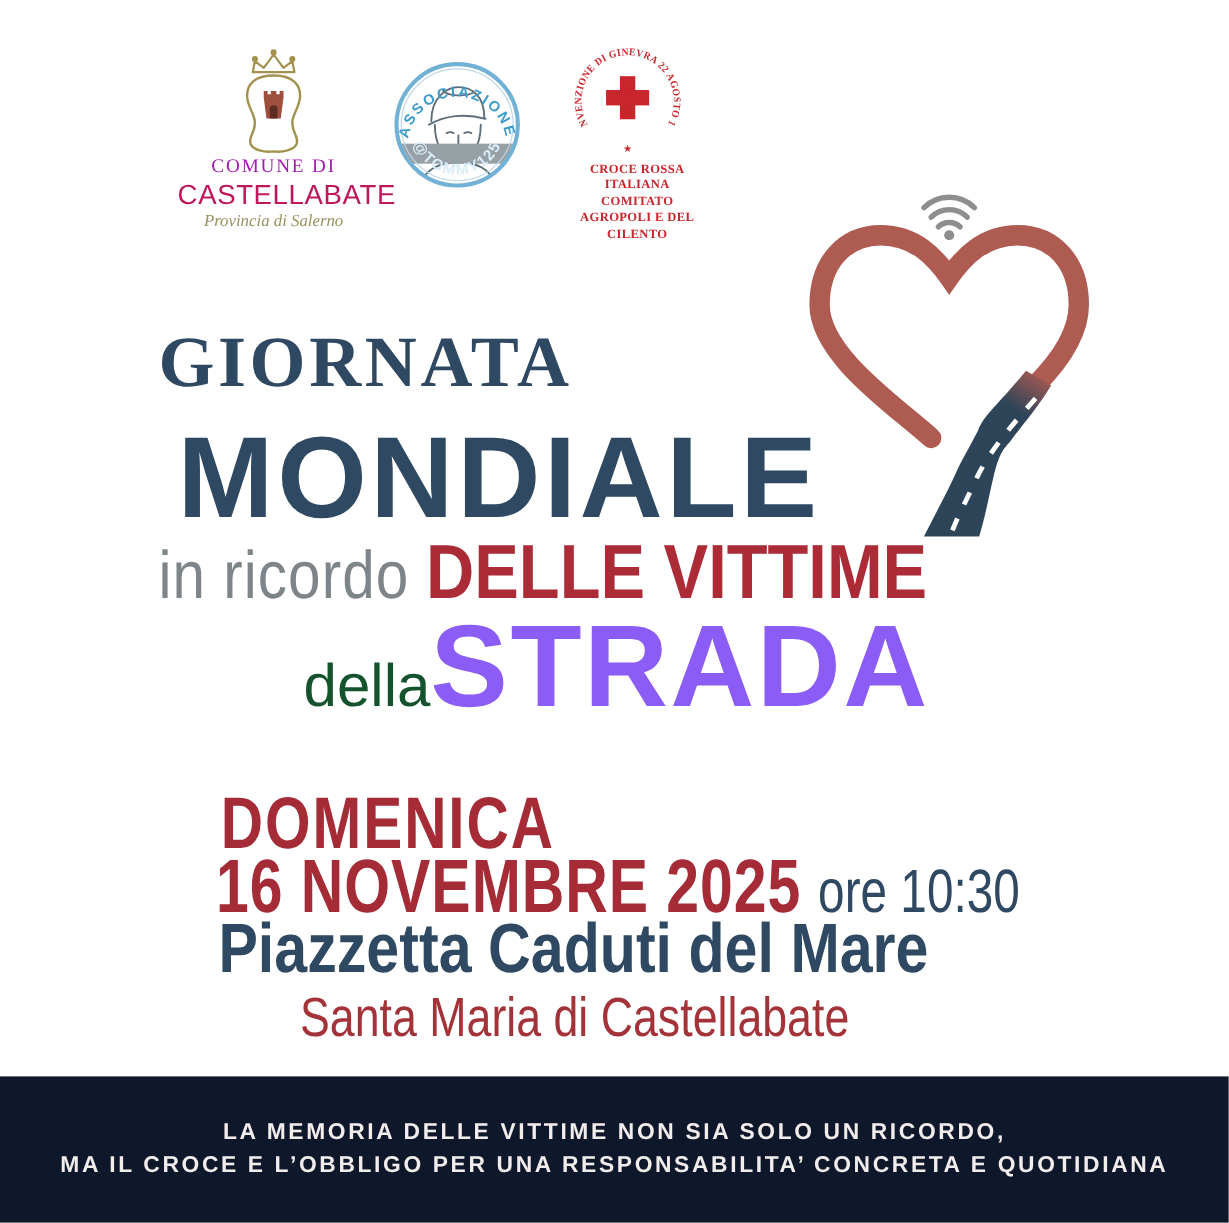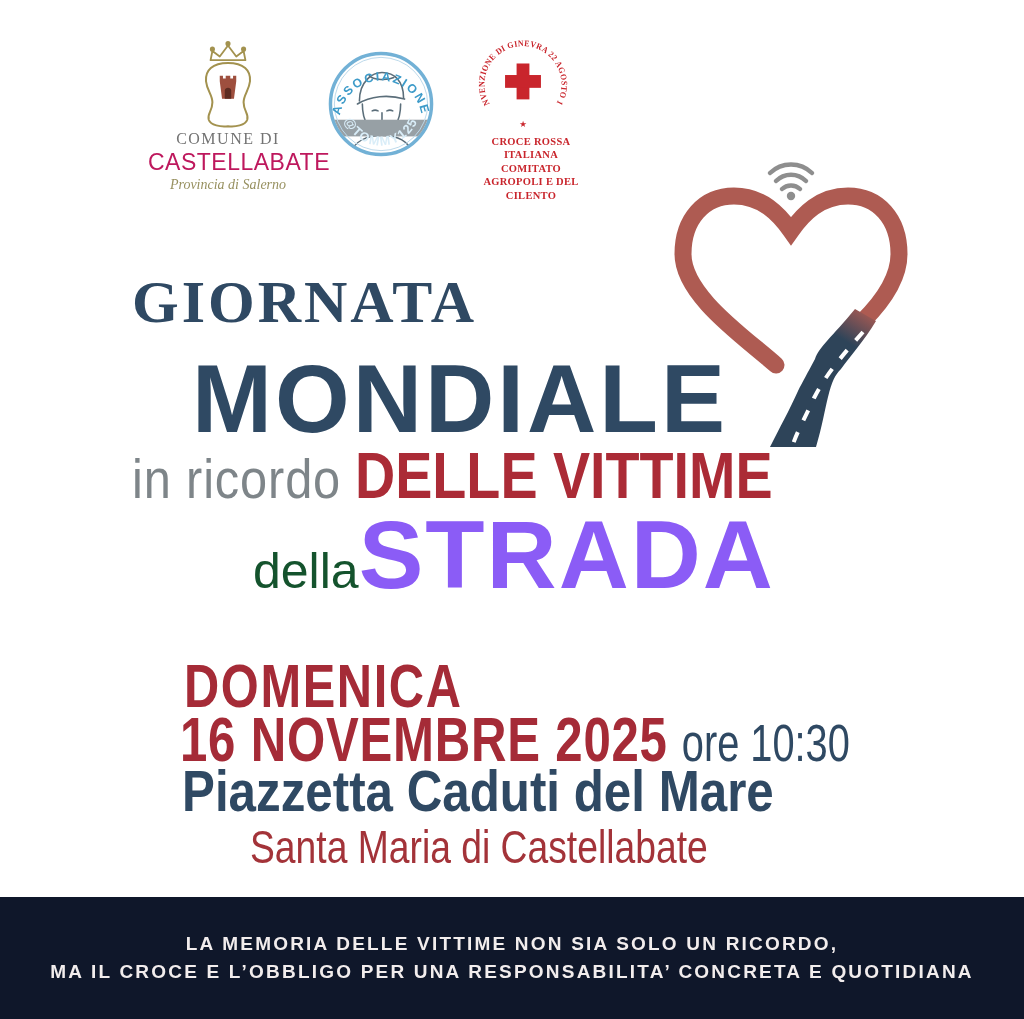--- a/index.html
+++ b/index.html
@@ -4,30 +4,30 @@
 <style>
   html,body{margin:0;padding:0;}
   body{
     width:1024px;height:1019px;position:relative;background:#ffffff;overflow:hidden;
     font-family:"Liberation Sans",sans-serif;
   }
   .abs{position:absolute;}
   
   .logo-block{text-align:center;}
   .comune{left:148px;top:40px;width:160px;}
-  .comune .l1{font-family:"Liberation Serif",serif;color:#737373;font-size:16px;letter-spacing:1.5px;margin-top:2px;}
+  .comune .l1{font-family:"Liberation Serif",serif;color:#a21caf;font-size:16px;letter-spacing:1.5px;margin-top:2px;}
   .comune .l2{font-family:Liberation Sans, sans-serif;color:#be185d;font-size:23px;letter-spacing:0.5px;margin-top:1px;}
   .comune .l3{font-family:"Liberation Serif",serif;font-style:italic;color:#97905f;font-size:14px;margin-top:1px;}
   .tommy{left:327px;top:50px;width:108px;height:108px;}
   .croce{left:450px;top:36px;width:146px;}
   .croce .txt{font-family:"Liberation Serif",serif;color:#c9252c;font-weight:bold;font-size:10.5px;line-height:1.28;letter-spacing:0.3px;margin-top:3px;margin-left:16px;}
   
   .t-line{white-space:nowrap;line-height:1;}
   .giornata{left:132px;top:272px;font-size:60px;font-weight:bold;letter-spacing:3px;color:#2f4963;font-family:Liberation Serif, serif;}
-  .mondiale{left:148px;top:351px;font-size:96px;font-weight:bold;letter-spacing:3px;color:#2f4963;margin-left:44px;}
+  .mondiale{left:148px;top:351px;font-size:96px;font-weight:bold;letter-spacing:3px;color:#2f4963;}
   .line3{left:132px;top:444px;display:flex;align-items:baseline;transform:scaleX(0.87);transform-origin:left;}
   .line3 .gray{font-size:56px;font-weight:400;color:#7e8589;letter-spacing:1px;}
   .line3 .red{font-size:64px;font-weight:bold;color:#ab2b36;margin-left:16px;}
   .line4{left:253px;top:506px;display:flex;align-items:baseline;}
   .line4 .small{font-size:50px;font-weight:normal;color:#14532d;}
   .line4 .big{font-size:97px;font-weight:bold;color:#8b5cf6;letter-spacing:2px;}
   
   .ev{white-space:nowrap;line-height:1;transform-origin:left;}
   .domenica{left:184px;top:656px;font-size:61px;font-weight:bold;color:#a52b37;letter-spacing:2px;transform:scaleX(0.80);}
   .dateline{left:180px;top:708px;display:flex;align-items:baseline;transform:scaleX(0.78);}

